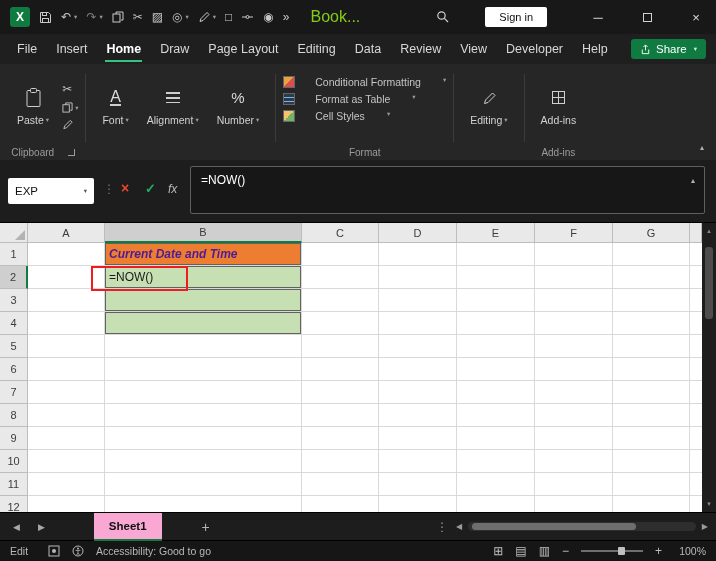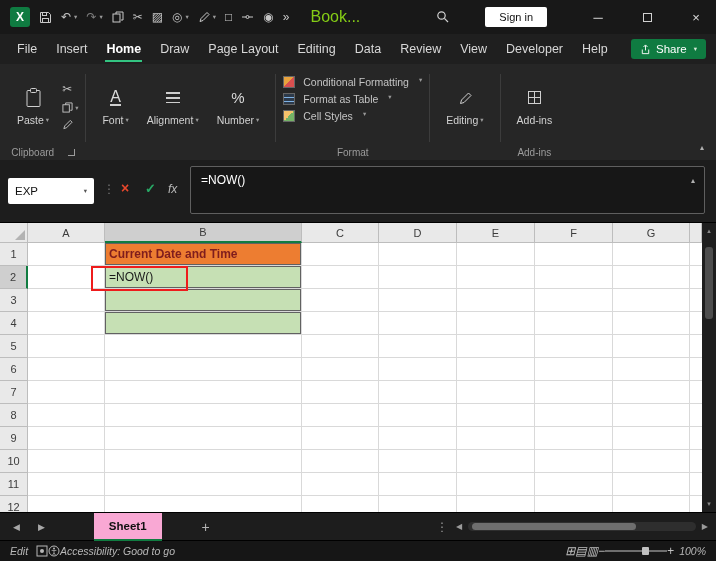--- a/index.html
+++ b/index.html
@@ -41,21 +41,21 @@
   .iconbox { height:22px; display:flex; align-items:center; justify-content:center; color:#cfcfcf; }
   .fonticon { font-size:16px; color:#dadada; border-bottom:2px solid #cfcfcf; line-height:15px; }
   .alignicon { width:14px; height:11px; background:repeating-linear-gradient(to bottom,#cfcfcf 0 2px,transparent 2px 5px); }
   .numicon { font-size:15px; color:#dadada; }
   .pane { width:13px; height:13px; border:1px solid #cfcfcf;
           background:linear-gradient(#cfcfcf,#cfcfcf) 50% 0/1px 100% no-repeat,
                      linear-gradient(#cfcfcf,#cfcfcf) 0 50%/100% 1px no-repeat; }
   .smallstack { display:flex; flex-direction:column; gap:6px; margin-left:4px; }
   .smallbtn { display:flex; align-items:center; color:#c6c6c6; font-size:10px; }
   .stylerows { display:flex; flex-direction:column; gap:5px; margin-top:8px; flex:1; }
-  .stylerow { display:flex; gap:8px; font-size:10.5px; color:#c4c4c4; }
+  .stylerow { display:flex; gap:20px; font-size:10.5px; color:#c4c4c4; }
   .sic { width:12px; height:12px; border:1px solid #666; flex:0 0 auto; }
   .sic.cf  { background:linear-gradient(135deg,#e8a33d 0 50%,#d94f4f 50% 100%); }
   .sic.tbl { background:linear-gradient(#7fb2e5,#7fb2e5) 0 3px/12px 1px no-repeat,
              linear-gradient(#7fb2e5,#7fb2e5) 0 7px/12px 1px no-repeat,#2d3a4a; }
   .sic.cs  { background:linear-gradient(135deg,#f5c26b 0 50%,#74b266 50% 100%); }
   .launcher { width:7px; height:7px; border-right:1px solid #9c9c9c; border-bottom:1px solid #9c9c9c; }
   .collapse-ribbon { position:absolute; right:12px; bottom:8px; color:#b0b0b0; font-size:8px; }
 
   
   .formulabar { height:62px; background:#1d1d1d; position:relative; }
@@ -102,21 +102,21 @@
               display:flex; align-items:center; padding:0 15px; border-bottom:2px solid #107C41; }
   .addsheet { color:#b5b5b5; font-size:14px; margin-left:40px; }
   .tdots { margin-left:auto; color:#9a9a9a; font-size:12px; padding:0 8px; }
   .hscroll { width:252px; display:flex; align-items:center; gap:6px; margin-right:8px; }
   .harrow { color:#9a9a9a; font-size:8px; }
   .htrack { flex:1; height:9px; background:#2e2e2e; border-radius:5px; position:relative; }
   .hthumb { position:absolute; left:4px; top:1px; height:7px; width:72%; background:#6e6e6e; border-radius:4px; }
 
   
   .statusbar { height:21px; background:#161616; border-top:1px solid #000; display:flex; align-items:center;
-               padding:0 10px; font-size:10.5px; color:#b8b8b8;font-style:italic; }
+               gap:12px; padding:0 10px; font-size:10.5px; color:#b8b8b8; }
   .smode { width:26px; }
   .sicon { display:flex; align-items:center; }
   .vicon { font-size:12px; color:#c0c0c0; }
   .zoomctl { font-size:12px; color:#c0c0c0; }
   .ztrack { width:62px; height:2px; background:#6e6e6e; position:relative; }
   .zthumb { position:absolute; left:60%; top:-3px; width:7px; height:8px; background:#c0c0c0; border-radius:1px; }
   .zlabel { width:32px; text-align:right; }
 </style>
 </head>
 <body>
@@ -388,21 +388,21 @@
         <div class="hcell">A</div>
         <div class="hcell selc">B</div>
         <div class="hcell">C</div>
         <div class="hcell">D</div>
         <div class="hcell">E</div>
         <div class="hcell">F</div>
         <div class="hcell">G</div>
         <div class="hcell"></div>
         <div class="rhead">1</div>
         <div class="cell"></div>
-        <div class="cell rng" style="background: rgb(237, 125, 49); color: #7f1d1d; font-weight: bold;">Current Date and Time</div>
+        <div class="cell rng" style="background: rgb(237, 125, 49); color: #4c1d95; font-weight: bold; font-style: italic;">Current Date and Time</div>
         <div class="cell"></div>
         <div class="cell"></div>
         <div class="cell"></div>
         <div class="cell"></div>
         <div class="cell"></div>
         <div class="cell filler"></div>
         <div class="rhead selr">2</div>
         <div class="cell"></div>
         <div class="cell rng" style="background: rgb(198, 224, 180); color: rgb(26, 26, 26);">=NOW()</div>
         <div class="cell"></div>

